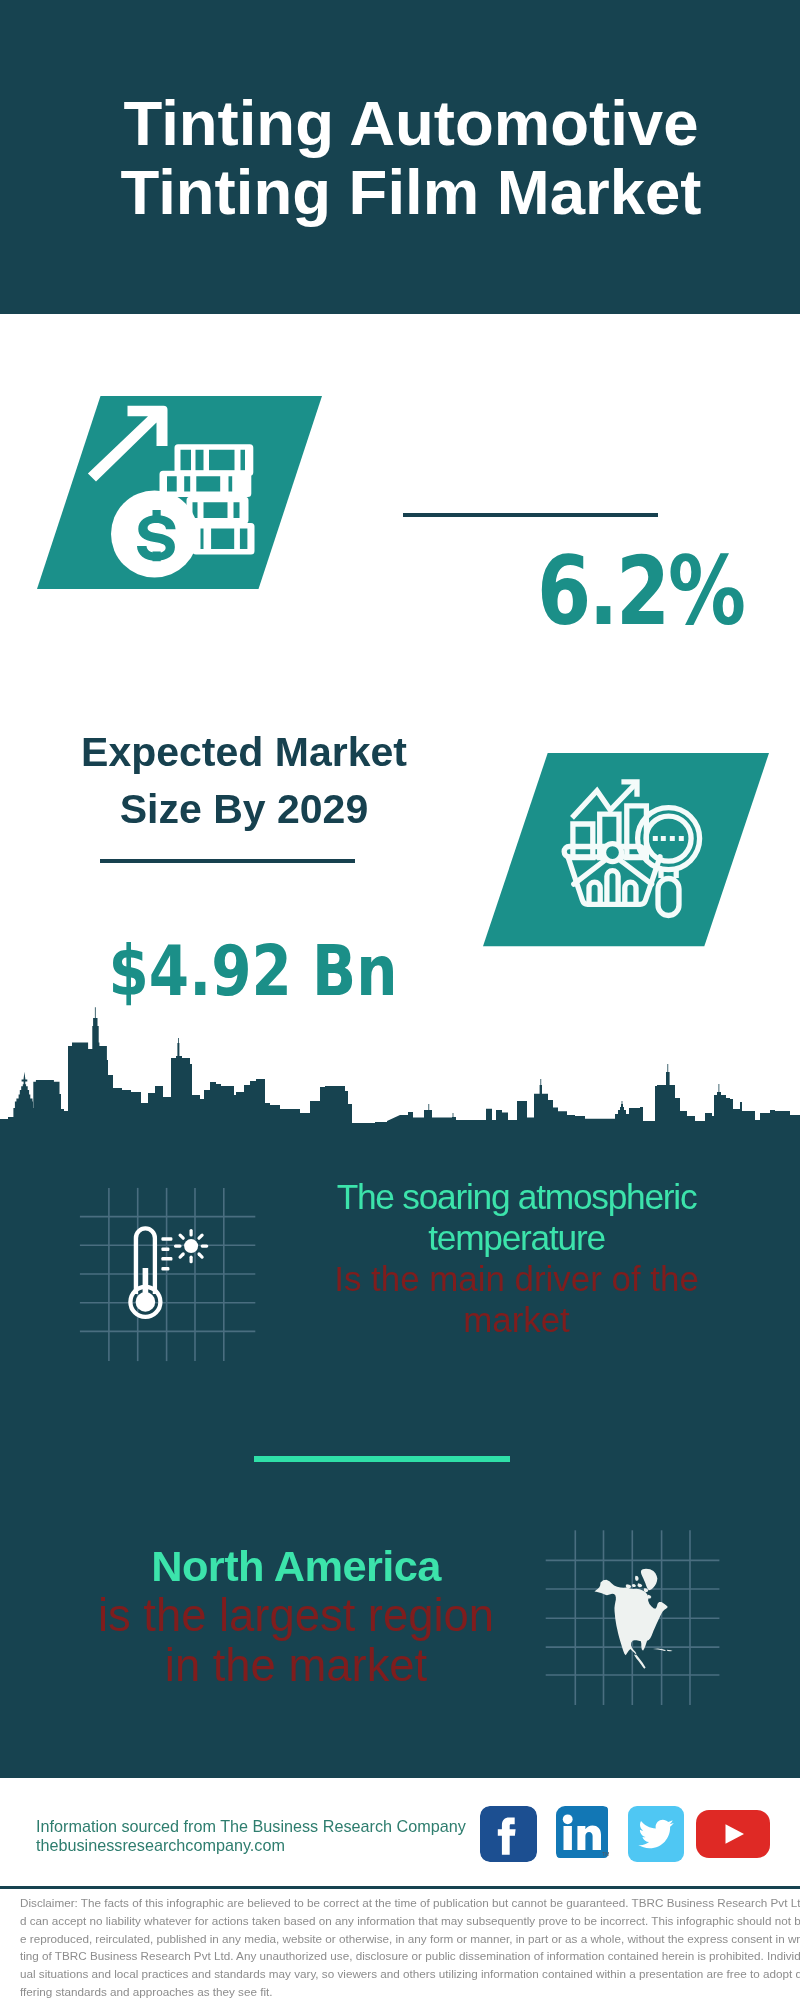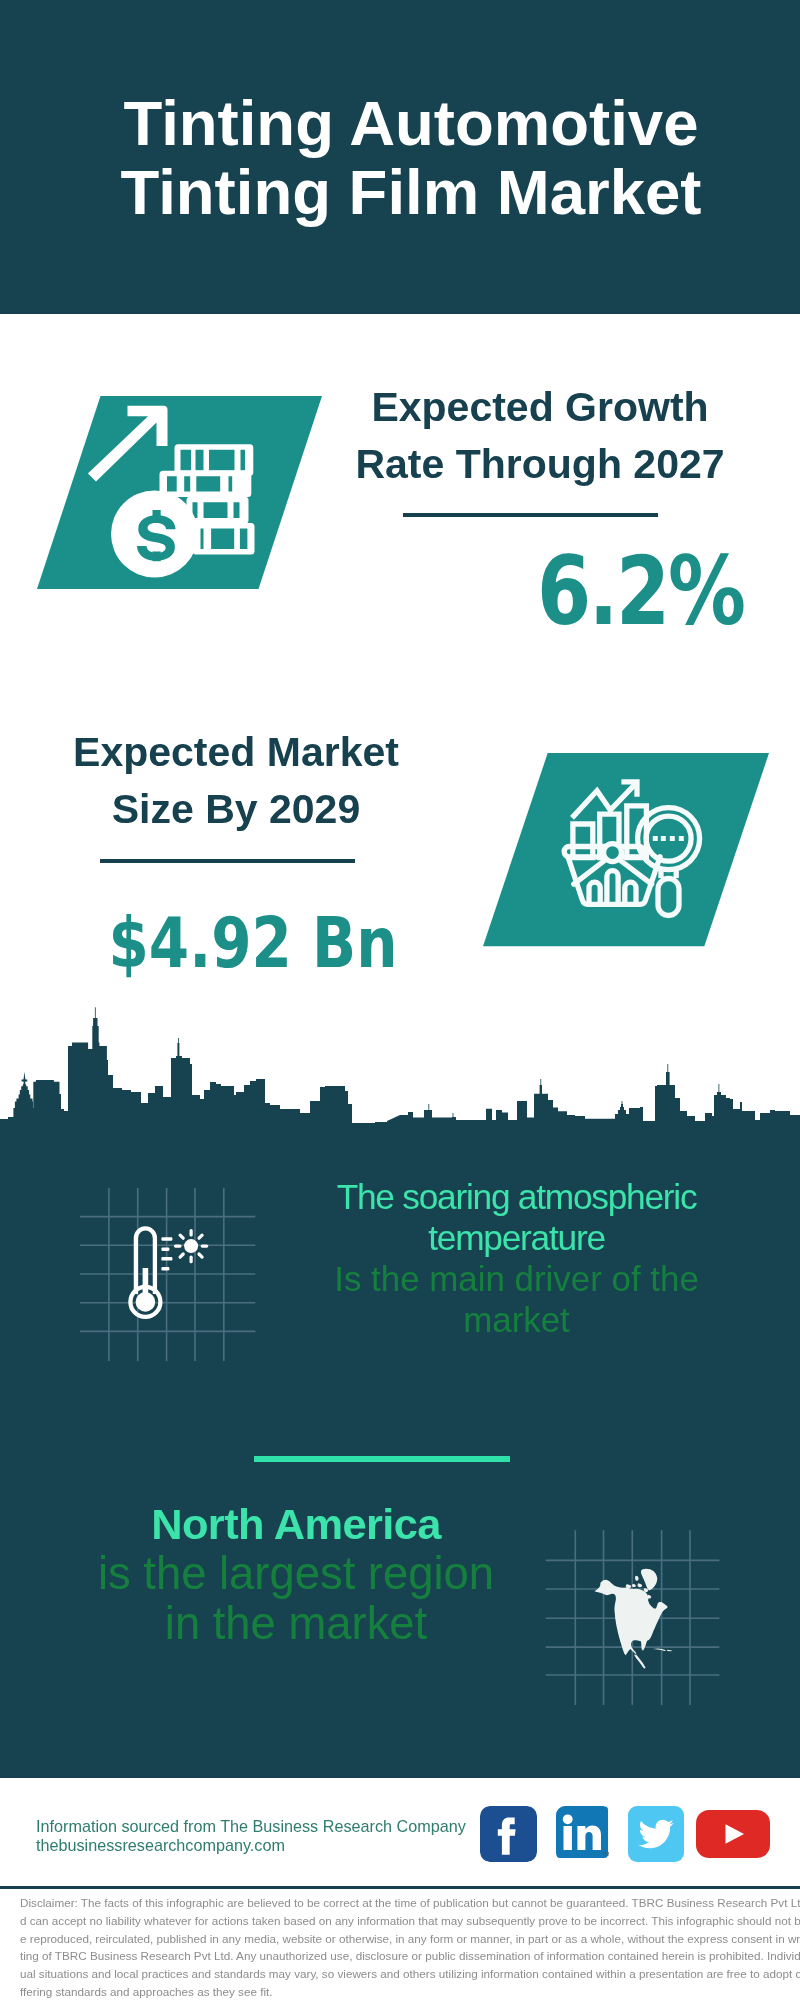--- a/index.html
+++ b/index.html
@@ -19,21 +19,21 @@
   .bignum { position:absolute; text-align:center; color:#1b8f88; font-weight:700;
             font-family:"DejaVu Sans Condensed","DejaVu Sans", sans-serif; font-size:94px;
             line-height:94px; letter-spacing:-2.5px; }
   .bignum > span { display:inline-block; transform:scaleX(0.92); transform-origin:center; }
 
   .darkband { position:absolute; left:0; top:1123px; width:800px; height:655px; background:#174350; }
   .skyline { position:absolute; left:0; top:1000px; width:800px; height:124px; }
   .gridbox { position:absolute; }
 
   .greenhead { color:#3ce3ab; }
-  .whitetext { color:#15803d; }
+  .whitetext { color:#7f1d1d; }
   .msg { position:absolute; text-align:center; font-size:33px; line-height:41px; }
   .divider { position:absolute; left:254px; top:1456px; width:256px; height:6px; background:#2fe0a8; }
 
   .footer { position:absolute; left:0; top:1778px; width:800px; height:109px; background:#fff; }
   .srcline { position:absolute; color:#2e7d6e; font-size:16px; line-height:25px; }
   .social { position:absolute; border-radius:9px; }
   .disc { position:absolute; left:0; top:1886px; width:800px; height:114px; background:#fff;
           border-top:3px solid #174350; }
   .disctext { position:absolute; left:20px; top:1894px; width:786px; color:#8d8d8d;
               font-size:11.7px; line-height:17.8px; text-align:left;
@@ -81,24 +81,20 @@
                  c0,-8.0 -5.3,-12.4 -17.6,-14.5
                  c-9.2,-1.6 -11.8,-3.0 -11.8,-6.0
                  c0,-3.2 3.6,-5.3 9.4,-5.3
                  c6.2,0 10.0,2.5 10.4,6.7
                  h10.3
                  c-0.4,-9.1 -7.9,-15.0 -19.7,-15.0 Z"></path>
       </g>
     </svg>
   </div>
 
-  <div class="stat-head" style="left:340px; top:379px; width:400px;">
-    <span>Expected Growth</span><br>
-    <span>Rate Through 2027</span>
-  </div>
   <div class="rule" style="left:403px; top:513px; width:255px;"></div>
   <div class="bignum" style="left:353px; top:545px; width:400px;text-align:right;"><span>6.2%</span></div>
 
   <div class="para" style="left:483.4px; top:753.1px; width:286px; height:193.3px;">
     <svg width="286" height="194" viewBox="0 0 286 194">
       <polygon points="64.7,0 286,0 221.3,193.3 0,193.3" fill="#1b908a"></polygon>
       <g fill="none" stroke="#f4fbfa" stroke-width="5.3" stroke-linejoin="miter" stroke-linecap="butt">
 
         <polyline points="89.0,64.9 114.0,37.8 127.3,57.0 152.0,31.3"></polyline>
         <polyline points="138.4,28.8 154.0,28.8 154.0,43.7"></polyline>
@@ -128,26 +124,26 @@
         <rect x="175.0" y="125.5" width="21" height="37" rx="10.5"></rect>
       </g>
       <g fill="#f2fbfa">
         <rect x="169.8" y="83.0" width="5.0" height="5.0"></rect>
         <rect x="177.8" y="83.0" width="5.0" height="5.0"></rect>
         <rect x="186.8" y="83.0" width="5.0" height="5.0"></rect>
         <rect x="195.8" y="83.0" width="5.0" height="5.0"></rect>
       </g>
     </svg>
   </div>
-  <div class="stat-head" style="left:36px; top:724px; width:400px;">
+  <div class="stat-head" style="left:44px; top:724px; width:400px;">
     <span>Expected Market</span><br>
     <span>Size By 2029</span>
   </div>
   <div class="rule" style="left:100px; top:859px; width:255px;"></div>
-  <div class="bignum" style="left:53px; top:908px; width:400px; font-size:70px; line-height:70px; letter-spacing:0px;"><span>$4.92 Bn</span></div>
+  <div class="bignum" style="left:53px; top:936px; width:400px; font-size:70px; line-height:70px; letter-spacing:0px;"><span>$4.92 Bn</span></div>
 
   <div class="darkband"></div>
   <svg class="skyline" width="800" height="124" viewBox="0 1000 800 124" style="top:1000px;">
     <path d="M0,1123.0 L0.0,1119.0 L8.0,1119.0 L8.0,1117.0 L13.4,1117.0 L13.4,1108.0 L14.9,1108.0 L14.9,1101.6 L16.4,1101.6 L16.4,1098.5 L18.6,1098.5 L18.6,1094.5 L19.8,1094.5 L19.8,1090.0 L21.2,1090.0 L21.2,1086.3 L22.8,1086.3 L22.8,1084.2 L23.6,1084.2 L23.6,1081.6 L21.6,1081.6 L21.6,1079.6 L23.5,1079.6 L23.9,1076.2 L24.4,1071.8 L25.0,1076.2 L25.4,1079.6 L27.3,1079.6 L27.3,1081.6 L25.3,1081.6 L25.3,1084.2 L26.1,1084.2 L26.1,1086.3 L27.7,1086.3 L27.7,1090.0 L29.1,1090.0 L29.1,1094.5 L30.3,1094.5 L30.3,1098.5 L32.5,1098.5 L32.5,1101.6 L33.0,1101.6 L33.0,1108.0 L33.3,1108.0 L33.3,1081.8 L35.9,1081.8 L35.9,1079.9 L53.9,1079.9 L53.9,1081.8 L59.5,1081.8 L59.5,1094.0 L61.0,1094.0 L61.0,1109.0 L64.0,1109.0 L64.0,1111.0 L68.0,1111.0 L68.0,1111.0 L68.0,1046.0 L72.0,1046.0 L72.0,1042.5 L79.5,1042.5 L88.1,1042.5 L88.1,1048.9 L92.3,1048.9 L92.3,1026.0 L93.1,1026.0 L93.1,1018.0 L94.9,1018.0 L94.9,1007.3 L95.7,1007.3 L95.7,1018.0 L97.5,1018.0 L97.5,1026.0 L98.7,1026.0 L98.7,1042.5 L99.4,1042.5 L99.4,1046.1 L106.9,1046.1 L106.9,1060.0 L108.0,1060.0 L108.0,1075.0 L113.0,1075.0 L113.0,1088.0 L122.0,1088.0 L122.0,1090.0 L131.0,1090.0 L131.0,1092.0 L141.0,1092.0 L141.0,1103.0 L148.0,1103.0 L148.0,1093.0 L155.0,1093.0 L155.0,1086.0 L163.0,1086.0 L163.0,1097.0 L171.0,1097.0 L171.0,1058.0 L176.0,1058.0 L176.0,1056.0 L177.4,1056.0 L177.4,1043.0 L178.0,1043.0 L178.0,1038.0 L178.8,1038.0 L178.8,1043.0 L179.4,1043.0 L179.4,1056.0 L182.0,1056.0 L182.0,1058.0 L190.0,1058.0 L190.0,1064.0 L192.0,1064.0 L192.0,1095.0 L200.0,1095.0 L200.0,1099.0 L204.0,1099.0 L204.0,1090.0 L210.0,1090.0 L210.0,1082.0 L216.0,1082.0 L216.0,1084.0 L221.0,1084.0 L221.0,1086.0 L234.0,1086.0 L234.0,1095.0 L236.0,1095.0 L236.0,1092.0 L244.0,1092.0 L244.0,1085.0 L250.0,1085.0 L250.0,1081.0 L256.0,1081.0 L256.0,1079.0 L265.0,1079.0 L265.0,1103.0 L270.0,1103.0 L270.0,1105.0 L280.0,1105.0 L280.0,1109.0 L300.0,1109.0 L300.0,1113.0 L310.0,1113.0 L310.0,1101.0 L320.0,1101.0 L320.0,1087.0 L325.0,1087.0 L325.0,1086.0 L345.0,1086.0 L345.0,1091.0 L348.0,1091.0 L348.0,1104.0 L352.0,1104.0 L352.0,1124.0 L363.0,1124.0 L363.0,1125.0 L367.0,1125.0 L367.0,1124.0 L375.0,1124.0 L375.0,1122.0 L387.0,1122.0 L387.0,1121.0 L400.0,1115.0 L408.0,1115.0 L408.0,1112.0 L413.0,1112.0 L413.0,1117.5 L424.0,1117.5 L424.0,1110.0 L428.4,1110.0 L428.4,1104.0 L429.2,1104.0 L429.2,1110.0 L432.0,1110.0 L432.0,1117.5 L452.0,1117.5 L452.0,1117.0 L452.6,1117.0 L452.6,1113.0 L453.4,1113.0 L453.4,1117.0 L456.0,1117.0 L456.0,1120.0 L486.0,1120.0 L486.0,1108.7 L492.0,1108.7 L492.0,1120.0 L496.0,1120.0 L496.0,1110.0 L502.0,1110.0 L502.0,1112.5 L508.0,1112.5 L508.0,1120.0 L517.0,1120.0 L517.0,1101.0 L527.0,1101.0 L527.0,1117.5 L534.0,1117.5 L534.0,1093.7 L539.6,1093.7 L539.6,1085.0 L540.4,1085.0 L540.4,1079.0 L541.2,1079.0 L541.2,1085.0 L542.0,1085.0 L542.0,1093.7 L548.0,1093.7 L548.0,1100.0 L553.0,1100.0 L553.0,1107.5 L558.0,1107.5 L558.0,1111.2 L567.0,1111.2 L567.0,1115.0 L575.0,1115.0 L575.0,1116.0 L585.0,1116.0 L585.0,1118.7 L615.0,1118.7 L615.0,1114.0 L618.0,1114.0 L618.0,1110.0 L620.0,1110.0 L620.0,1107.0 L621.0,1107.0 L621.0,1104.0 L621.6,1104.0 L621.6,1101.0 L622.4,1101.0 L622.4,1104.0 L623.0,1104.0 L623.0,1107.0 L624.0,1107.0 L624.0,1110.0 L626.0,1110.0 L626.0,1114.0 L629.0,1114.0 L629.0,1108.0 L640.0,1108.0 L640.0,1107.0 L643.0,1107.0 L643.0,1121.0 L655.0,1121.0 L655.0,1086.0 L657.0,1086.0 L657.0,1085.0 L666.0,1085.0 L666.0,1072.0 L667.4,1072.0 L667.4,1064.0 L668.2,1064.0 L668.2,1072.0 L669.6,1072.0 L669.6,1085.0 L675.0,1085.0 L675.0,1098.0 L680.0,1098.0 L680.0,1111.0 L687.0,1111.0 L687.0,1116.0 L695.0,1116.0 L695.0,1121.0 L705.0,1121.0 L705.0,1113.0 L712.0,1113.0 L712.0,1116.0 L714.0,1116.0 L714.0,1095.0 L717.0,1095.0 L717.0,1092.0 L718.5,1092.0 L718.5,1084.0 L719.3,1084.0 L719.3,1092.0 L721.0,1092.0 L721.0,1095.0 L726.0,1095.0 L726.0,1098.0 L730.0,1098.0 L730.0,1099.0 L733.0,1099.0 L733.0,1109.0 L740.0,1109.0 L740.0,1102.0 L742.0,1102.0 L742.0,1111.0 L755.0,1111.0 L755.0,1120.0 L760.0,1120.0 L760.0,1113.0 L770.0,1113.0 L770.0,1110.0 L775.0,1110.0 L775.0,1111.0 L790.0,1111.0 L790.0,1115.0 L800.0,1115.0 L800,1115.0 L800,1123.0 L0,1123.0 Z" fill="#174350"></path>
   </svg>
 
   <svg class="gridbox" style="left:70px; top:1180px; width:200px; height:190px;" width="200" height="190" viewBox="0 0 200 190">
     <g stroke="#4a6e80" stroke-width="1.6">
       <line x1="38.9" y1="7.9" x2="38.9" y2="181.1"></line>
       <line x1="67.7" y1="7.9" x2="67.7" y2="181.1"></line>
@@ -189,21 +185,21 @@
       </g>
     </g>
   </svg>
 
   <div class="msg" style="left:316.5px; top:1176px; width:400px;">
     <div class="greenhead" style="font-weight:400; font-size:35.3px; line-height:41px; letter-spacing:-1.25px; width:460px; margin-left:-30px;">The soaring atmospheric temperature</div>
     <div class="whitetext" style="font-size:34.9px; line-height:41px;">Is the main driver of the market</div>
   </div>
 
   <div class="divider"></div>
-  <div class="msg" style="left:96px; top:1499px; width:400px;">
+  <div class="msg" style="left:96px; top:1541px; width:400px;">
     <div class="greenhead" style="font-weight:700; font-size:43.4px; line-height:50px; letter-spacing:-0.6px; width:460px; margin-left:-30px;">North America</div>
     <div class="whitetext" style="font-size:45.4px; line-height:50px; width:420px; margin-left:-10px;">is the largest region in the market</div>
   </div>
 
   <svg class="gridbox" style="left:540px; top:1525px; width:190px; height:190px;" width="190" height="190" viewBox="0 0 190 190">
     <g stroke="#4a6e80" stroke-width="1.6">
       <line x1="35.3" y1="5.3" x2="35.3" y2="180"></line>
       <line x1="63.5" y1="5.3" x2="63.5" y2="180"></line>
       <line x1="92.3" y1="5.3" x2="92.3" y2="180"></line>
       <line x1="121.6" y1="5.3" x2="121.6" y2="180"></line>

